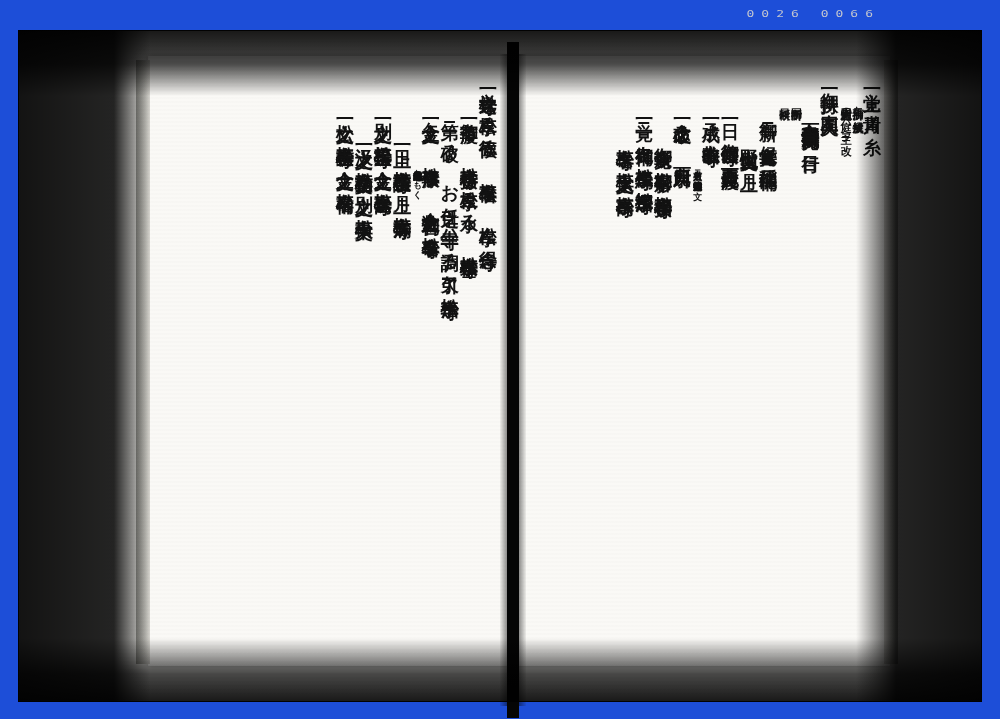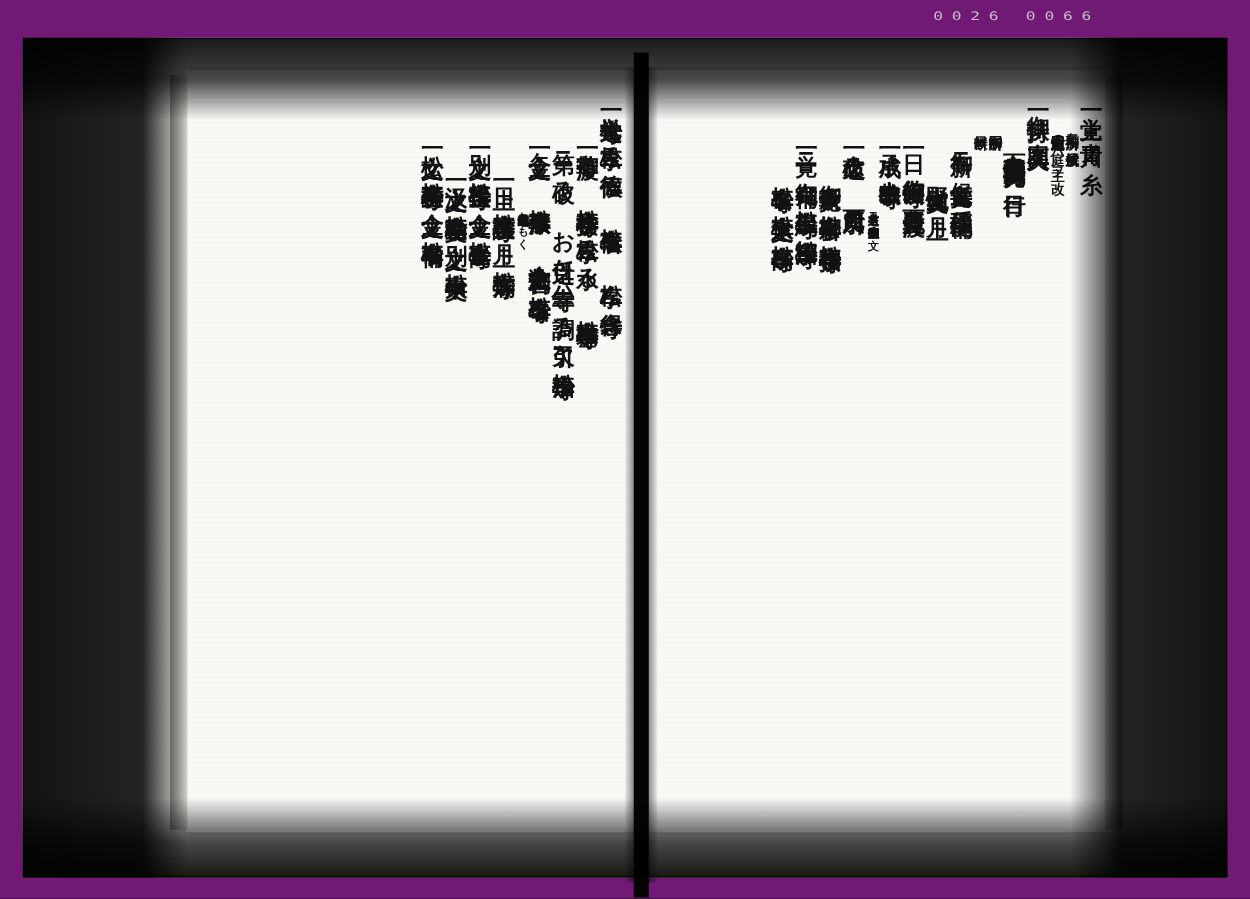--- a/index.html
+++ b/index.html
@@ -10,21 +10,21 @@
   body {
     width: 1000px;
     height: 719px;
     overflow: hidden;
     font-family: "DejaVu Sans", sans-serif;
   }
   #page {
     position: relative;
     width: 1000px;
     height: 719px;
-    background: #701a75;
+    background: #1d4ed8;
   }
 
   
   .frame-id {
     position: absolute;
     top: 8px;
     right: 120px;
     color: #cfcfcf;
     font-family: "DejaVu Sans Mono", monospace;
     font-size: 13px;

